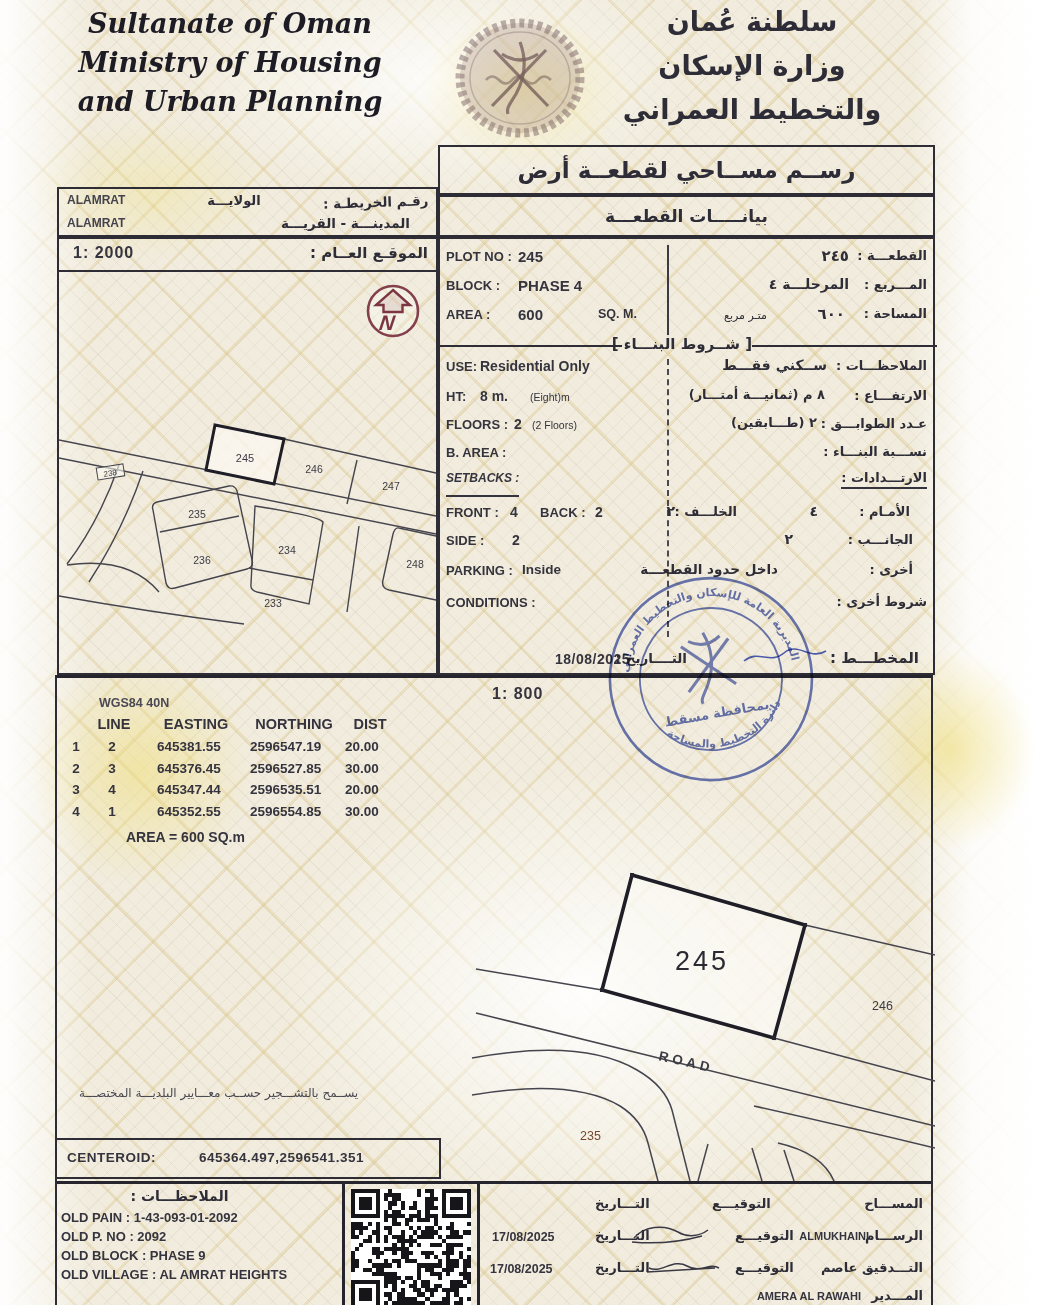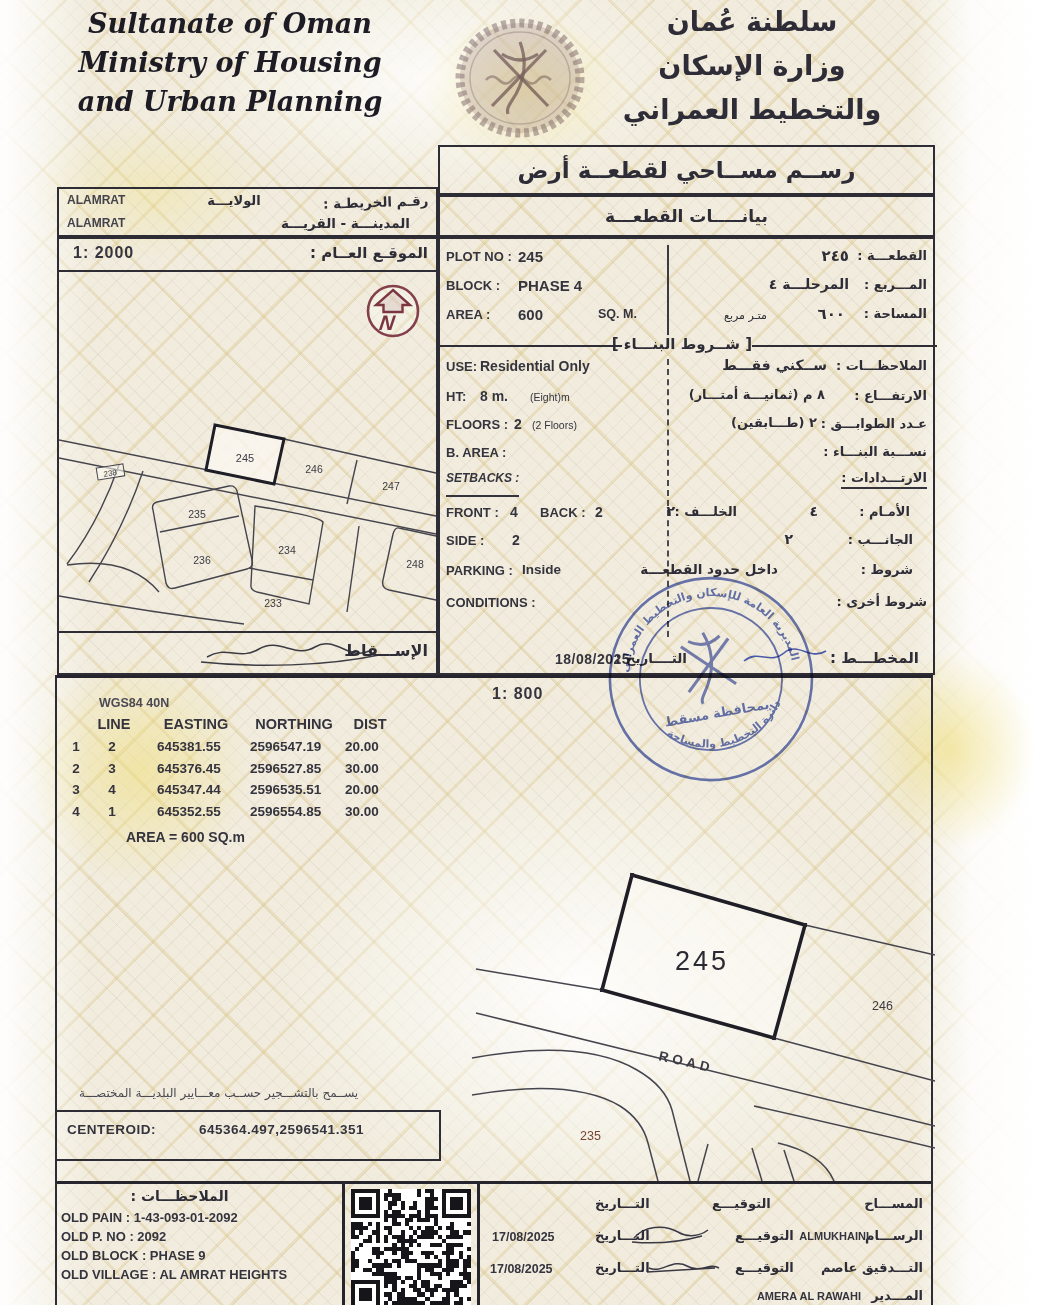--- a/index.html
+++ b/index.html
@@ -106,29 +106,20 @@
         <text x="332" y="220">247</text>
         <text x="51" y="206" font-size="8" transform="rotate(-9 51 202)">238</text>
         <text x="138" y="248">235</text>
         <text x="228" y="284">234</text>
         <text x="143" y="294">236</text>
         <text x="214" y="337">233</text>
         <text x="356" y="298">248</text>
       </g>
     </svg>
 
-    <div class="abs" style="left:0;top:392px;width:377px;height:42px;border-top:2px solid #2e2d36;">
-      <svg class="abs" width="190" height="30" viewBox="0 0 190 30" style="left:138px;top:6px;">
-        <g stroke="#3c3b44" stroke-width="1.5" fill="none">
-          <path d="M10,18 C30,6 42,22 62,10 S98,20 118,8 S152,22 172,12"></path>
-          <path d="M4,23 C60,29 130,27 182,16"></path>
-        </g>
-      </svg>
-      <span class="abs ar b" style="right:8px;top:8px;font-size:16px;">الإســـقاط</span>
-    </div>
   </div>
 
   <div class="box" style="left:438px;top:145px;width:497px;height:50px;">
     <div class="ar b" style="width:100%;text-align:center;font-size:23px;margin-top:10px;">رســم مســاحي لقطعــة أرض</div>
   </div>
   <div class="box" style="left:438px;top:195px;width:497px;height:42px;">
     <div class="ar b" style="width:100%;text-align:center;font-size:17px;margin-top:9px;">بيانـــــات القطعـــة</div>
   </div>
 
   <div class="box" style="left:438px;top:237px;width:497px;height:438px;">
@@ -185,21 +176,21 @@
     <span class="abs ar b" style="right:6px;top:177px;font-size:13px;">عـدد الطوابـــق :</span>
     <span class="abs ar b" style="right:116px;top:176px;font-size:13px;">٢ (طـــابقين)</span>
     <span class="abs ar b" style="right:6px;top:205px;font-size:13px;">نســـبة البنـــاء :</span>
     <span class="abs ar b" style="right:6px;top:231px;font-size:13px;border-bottom:2px solid #35343e;padding-bottom:2px;">الارتـــدادات :</span>
     <span class="abs ar b" style="right:23px;top:265px;font-size:13px;">الأمـام :</span>
     <span class="abs ar b" style="right:115px;top:264px;font-size:14px;">٤</span>
     <span class="abs ar b" style="right:196px;top:265px;font-size:13px;">الخلـــف :</span>
     <span class="abs ar b" style="right:258px;top:264px;font-size:14px;">٢</span>
     <span class="abs ar b" style="right:20px;top:293px;font-size:13px;">الجانـــب :</span>
     <span class="abs ar b" style="right:140px;top:292px;font-size:14px;">٢</span>
-    <span class="abs ar b" style="right:20px;top:323px;font-size:13px;">شروط :</span>
+    <span class="abs ar b" style="right:20px;top:323px;font-size:13px;">أخرى :</span>
     <span class="abs ar b" style="right:155px;top:322px;font-size:13.5px;">داخل حدود القطعـــة</span>
     <span class="abs ar b" style="right:6px;top:355px;font-size:13px;">شروط أخرى :</span>
 
     <span class="abs en b" style="left:115px;top:412px;font-size:14px;letter-spacing:.5px;">18/08/2025</span>
     <span class="abs ar b" style="right:246px;top:411px;font-size:13.5px;">التــــاريخ :</span>
     <svg class="abs" width="90" height="26" viewBox="0 0 90 26" style="left:300px;top:406px;">
       <path d="M4,16 C18,4 30,20 44,8 S70,16 86,6" stroke="#4a5aa8" stroke-width="1.6" fill="none"></path>
     </svg>
     <span class="abs ar b" style="right:14px;top:410px;font-size:15px;">المخطـــط :</span>
   </div>
@@ -266,21 +257,21 @@
           <rect x="138" y="140" width="4" height="4"></rect>
       </g>
       <text x="240" y="122" font-size="27" letter-spacing="3" fill="#2b2a33" text-anchor="middle">245</text>
       <text x="410" y="162" font-size="12.5" fill="#3c3b44">246</text>
       <text x="196" y="212" font-size="13.5" font-weight="bold" letter-spacing="4" fill="#3c3b44" transform="rotate(13 196 212)">ROAD</text>
       <text x="118" y="292" font-size="12.5" fill="#77452f">235</text>
     </svg>
 
     <span class="abs ar" style="left:22px;top:408px;font-size:12px;color:#4a4952;">يســمح بالتشـــجير حســب معـــايير البلديـــة المختصـــة</span>
 
-    <div class="abs" style="left:0;top:432px;width:384px;height:51px;border-top:2px solid #2e2d36;border-right:2px solid #2e2d36;border-bottom:2px solid #2e2d36;box-sizing:border-box;">
+    <div class="abs" style="left:0;top:460px;width:384px;height:41px;border-top:2px solid #2e2d36;border-right:2px solid #2e2d36;border-bottom:2px solid #2e2d36;box-sizing:border-box;">
       <span class="abs en b" style="left:10px;top:10px;font-size:13.5px;letter-spacing:.5px;">CENTEROID:</span>
       <span class="abs en b" style="left:142px;top:10px;font-size:13.5px;letter-spacing:.5px;">645364.497,2596541.351</span>
     </div>
 
     <div class="abs" style="left:0;top:503px;width:874px;height:127px;border-top:3px solid #26252d;box-sizing:border-box;">
       <div class="abs" style="left:0;top:0;width:285px;height:127px;">
         <div class="ar b" style="text-align:center;padding-right:40px;padding-top:4px;font-size:14px;">الملاحظـــات :</div>
         <div class="en b" style="position:absolute;left:4px;top:26px;font-size:13px;">OLD PAIN : 1-43-093-01-2092</div>
         <div class="en b" style="position:absolute;left:4px;top:45px;font-size:13px;">OLD P. NO : 2092</div>
         <div class="en b" style="position:absolute;left:4px;top:64px;font-size:13px;">OLD BLOCK : PHASE 9</div>

